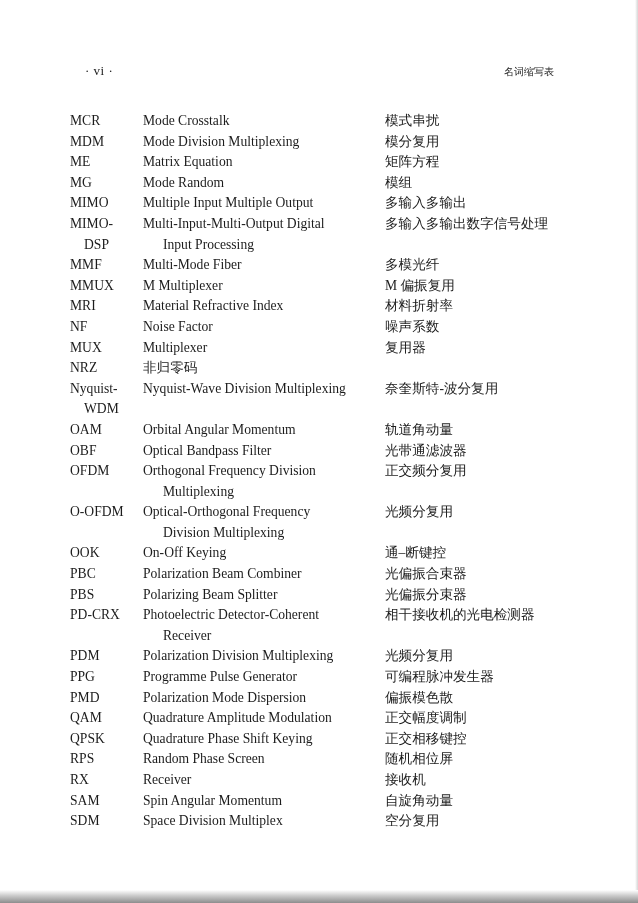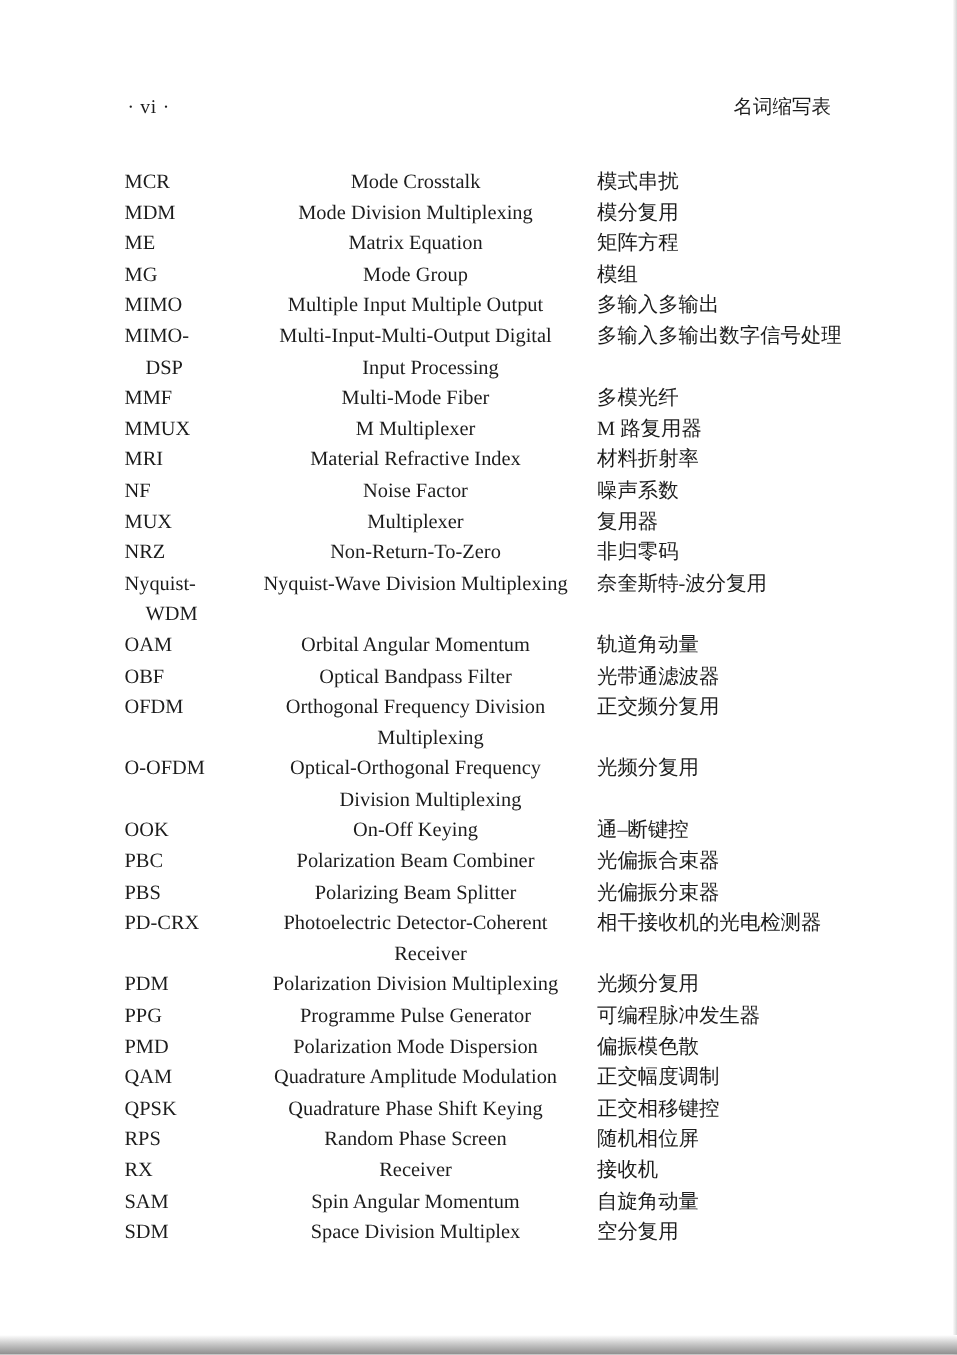--- a/index.html
+++ b/index.html
@@ -23,38 +23,38 @@
     left: 85px;
     right: 84px;
     display: flex;
     justify-content: space-between;
     align-items: baseline;
     font-size: 13px;
     line-height: 16px;
     margin-top: 12px;
   }
   .header .pageno { letter-spacing: 0.5px; }
-  .header .title { font-size: 13px; }
+  .header .title { font-size: 10px; }
   .glossary {
     position: absolute;
     top: 111px;
-    left: 83px;
+    left: 70px;
     right: 36px;
   }
   .row {
     display: flex;
     align-items: flex-start;
   }
   .cell {
     font-size: 13.6px;
     line-height: 20.6px;
     white-space: nowrap;
   }
   .c-abbr { width: 73px; flex: none; }
-  .c-en   { width: 242px; flex: none; text-align: center; }
+  .c-en   { width: 242px; flex: none; }
   .c-cn   { flex: 1; }
   .c-abbr .cont { padding-left: 14px; }
   .c-en   .cont { padding-left: 20px; }
   
   .scan-bottom {
     position: absolute;
     left: 0; right: 0; bottom: 0;
     height: 13px;
     background: linear-gradient(to bottom, #ffffff 0%, #c9c9c9 45%, #8d8d8d 100%);
   }
@@ -107,21 +107,21 @@
         </div>
         <div class="cell c-cn">
           <div class="line">矩阵方程</div>
         </div>
       </div>
       <div class="row">
         <div class="cell c-abbr">
           <div class="line">MG</div>
         </div>
         <div class="cell c-en">
-          <div class="line">Mode Group</div>
+          <div class="line">Mode Random</div>
         </div>
         <div class="cell c-cn">
           <div class="line">模组</div>
         </div>
       </div>
       <div class="row">
         <div class="cell c-abbr">
           <div class="line">MIMO</div>
         </div>
         <div class="cell c-en">
@@ -156,21 +156,21 @@
         </div>
       </div>
       <div class="row">
         <div class="cell c-abbr">
           <div class="line">MMUX</div>
         </div>
         <div class="cell c-en">
           <div class="line">M Multiplexer</div>
         </div>
         <div class="cell c-cn">
-          <div class="line">M 路复用器</div>
+          <div class="line">M 偏振复用</div>
         </div>
       </div>
       <div class="row">
         <div class="cell c-abbr">
           <div class="line">MRI</div>
         </div>
         <div class="cell c-en">
           <div class="line">Material Refractive Index</div>
         </div>
         <div class="cell c-cn">
@@ -195,23 +195,20 @@
         <div class="cell c-en">
           <div class="line">Multiplexer</div>
         </div>
         <div class="cell c-cn">
           <div class="line">复用器</div>
         </div>
       </div>
       <div class="row">
         <div class="cell c-abbr">
           <div class="line">NRZ</div>
-        </div>
-        <div class="cell c-en">
-          <div class="line">Non-Return-To-Zero</div>
         </div>
         <div class="cell c-cn">
           <div class="line">非归零码</div>
         </div>
       </div>
       <div class="row">
         <div class="cell c-abbr">
           <div class="line">Nyquist-</div>
           <div class="line cont">WDM</div>
         </div>

